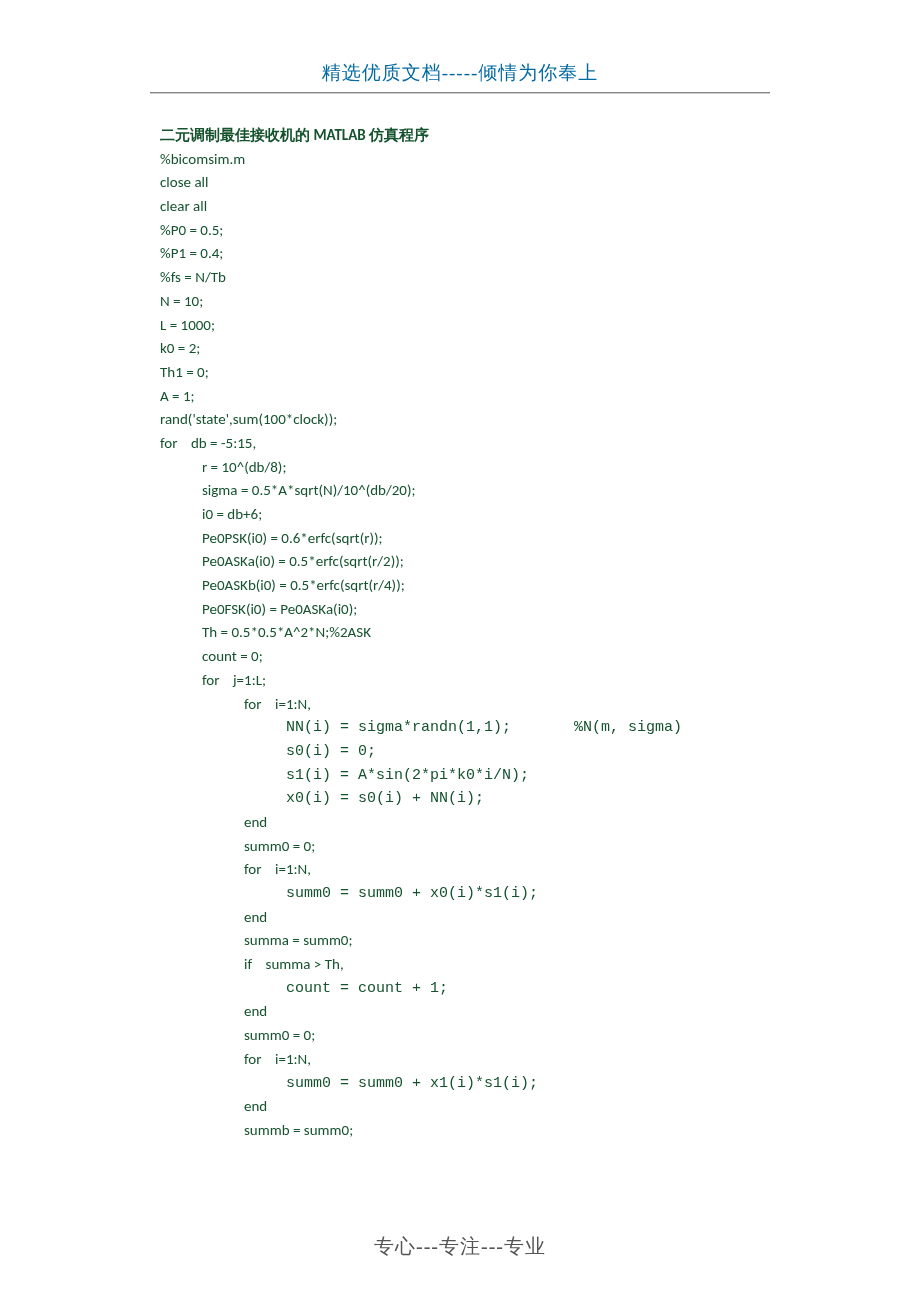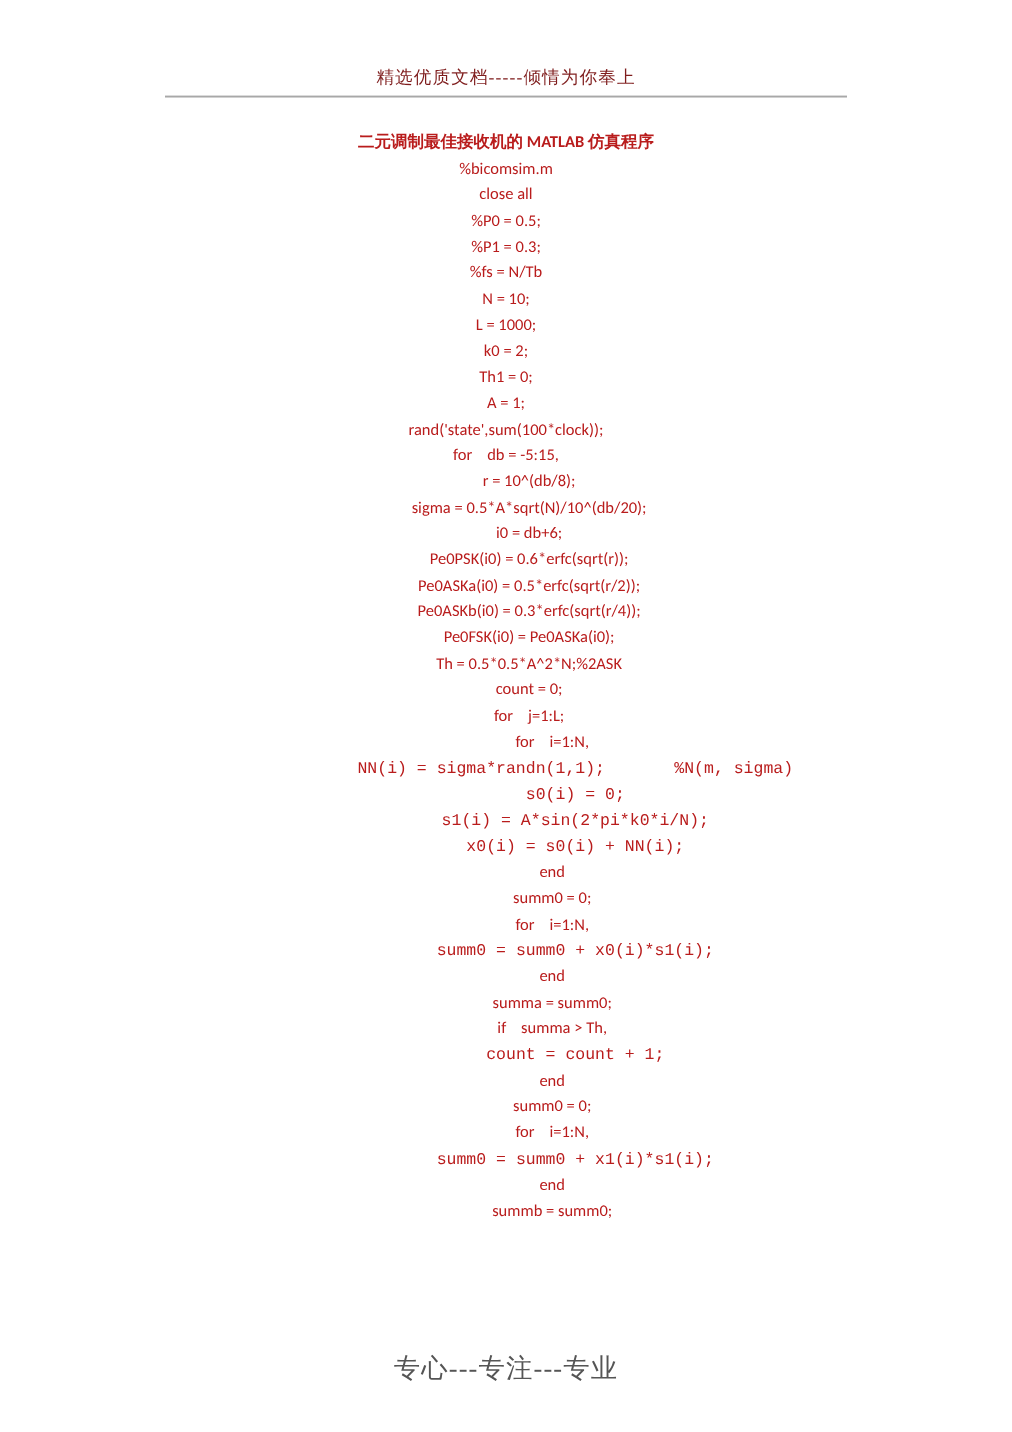--- a/index.html
+++ b/index.html
@@ -9,92 +9,92 @@
     font-family: "Microsoft YaHei", "SimSun", Arial, sans-serif;
   }
   .page {
     width: 920px;
     min-height: 1302px;
     padding: 60px 0 40px 0;
     position: relative;
   }
   .header {
     text-align: center;
-    font-size: 16px;
-    color: #7f1d1d;
+    font-size: 19px;
+    color: #0369a1;
     font-family: "SimSun", "KaiTi", serif;
     letter-spacing: 1px;
     padding-bottom: 6px;
   }
   .header-rule {
     margin: 0 150px;
     border: none;
     border-top: 1px solid #888;
     border-bottom: 1px solid #ccc;
     height: 2px;
   }
   .content {
     margin: 30px 160px 16px 160px;
     font-size: 15px;
     line-height: 1.58;
-    color: #b91c1c;
+    color: #14532d;
     font-family: Calibri, "Segoe UI", Arial, sans-serif;
-    text-align: center;
   }
   .title-line {
     font-weight: 700;
     font-family: "Microsoft YaHei", Calibri, Arial, sans-serif;
   }
   .code-line {
     white-space: pre;
   }
   .ind1 { padding-left: 42px; }
   .ind2 { padding-left: 84px; }
   .ind3 { padding-left: 126px; font-family: Liberation Mono, monospace; }
   .footer {
     position: absolute;
     bottom: 42px;
     left: 0;
     width: 100%;
     text-align: center;
-    font-size: 24px;
+    font-size: 20px;
     color: #555;
     font-family: "SimSun", "KaiTi", serif;
     letter-spacing: 1px;
   }
 </style>
 </head>
 <body>
 
 <div class="page">
 
   <div class="header">精选优质文档-----倾情为你奉上</div>
   <hr class="header-rule">
 
   <div class="content">
     <div class="title-line">二元调制最佳接收机的 MATLAB 仿真程序</div>
     <div id="code-block">
         <div class="code-line ind0">%bicomsim.m</div>
         <div class="code-line ind0">close all</div>
+        <div class="code-line ind0">clear all</div>
         <div class="code-line ind0">%P0 = 0.5;</div>
-        <div class="code-line ind0">%P1 = 0.3;</div>
+        <div class="code-line ind0">%P1 = 0.4;</div>
         <div class="code-line ind0">%fs = N/Tb</div>
         <div class="code-line ind0">N = 10;</div>
         <div class="code-line ind0">L = 1000;</div>
         <div class="code-line ind0">k0 = 2;</div>
         <div class="code-line ind0">Th1 = 0;</div>
         <div class="code-line ind0">A = 1;</div>
         <div class="code-line ind0">rand('state',sum(100*clock));</div>
         <div class="code-line ind0">for    db = -5:15,</div>
         <div class="code-line ind1">r = 10^(db/8);</div>
         <div class="code-line ind1">sigma = 0.5*A*sqrt(N)/10^(db/20);</div>
         <div class="code-line ind1">i0 = db+6;</div>
         <div class="code-line ind1">Pe0PSK(i0) = 0.6*erfc(sqrt(r));</div>
         <div class="code-line ind1">Pe0ASKa(i0) = 0.5*erfc(sqrt(r/2));</div>
-        <div class="code-line ind1">Pe0ASKb(i0) = 0.3*erfc(sqrt(r/4));</div>
+        <div class="code-line ind1">Pe0ASKb(i0) = 0.5*erfc(sqrt(r/4));</div>
         <div class="code-line ind1">Pe0FSK(i0) = Pe0ASKa(i0);</div>
         <div class="code-line ind1">Th = 0.5*0.5*A^2*N;%2ASK</div>
         <div class="code-line ind1">count = 0;</div>
         <div class="code-line ind1">for    j=1:L;</div>
         <div class="code-line ind2">for    i=1:N,</div>
         <div class="code-line ind3">NN(i) = sigma*randn(1,1);       %N(m, sigma)</div>
         <div class="code-line ind3">s0(i) = 0;</div>
         <div class="code-line ind3">s1(i) = A*sin(2*pi*k0*i/N);</div>
         <div class="code-line ind3">x0(i) = s0(i) + NN(i);</div>
         <div class="code-line ind2">end</div>

